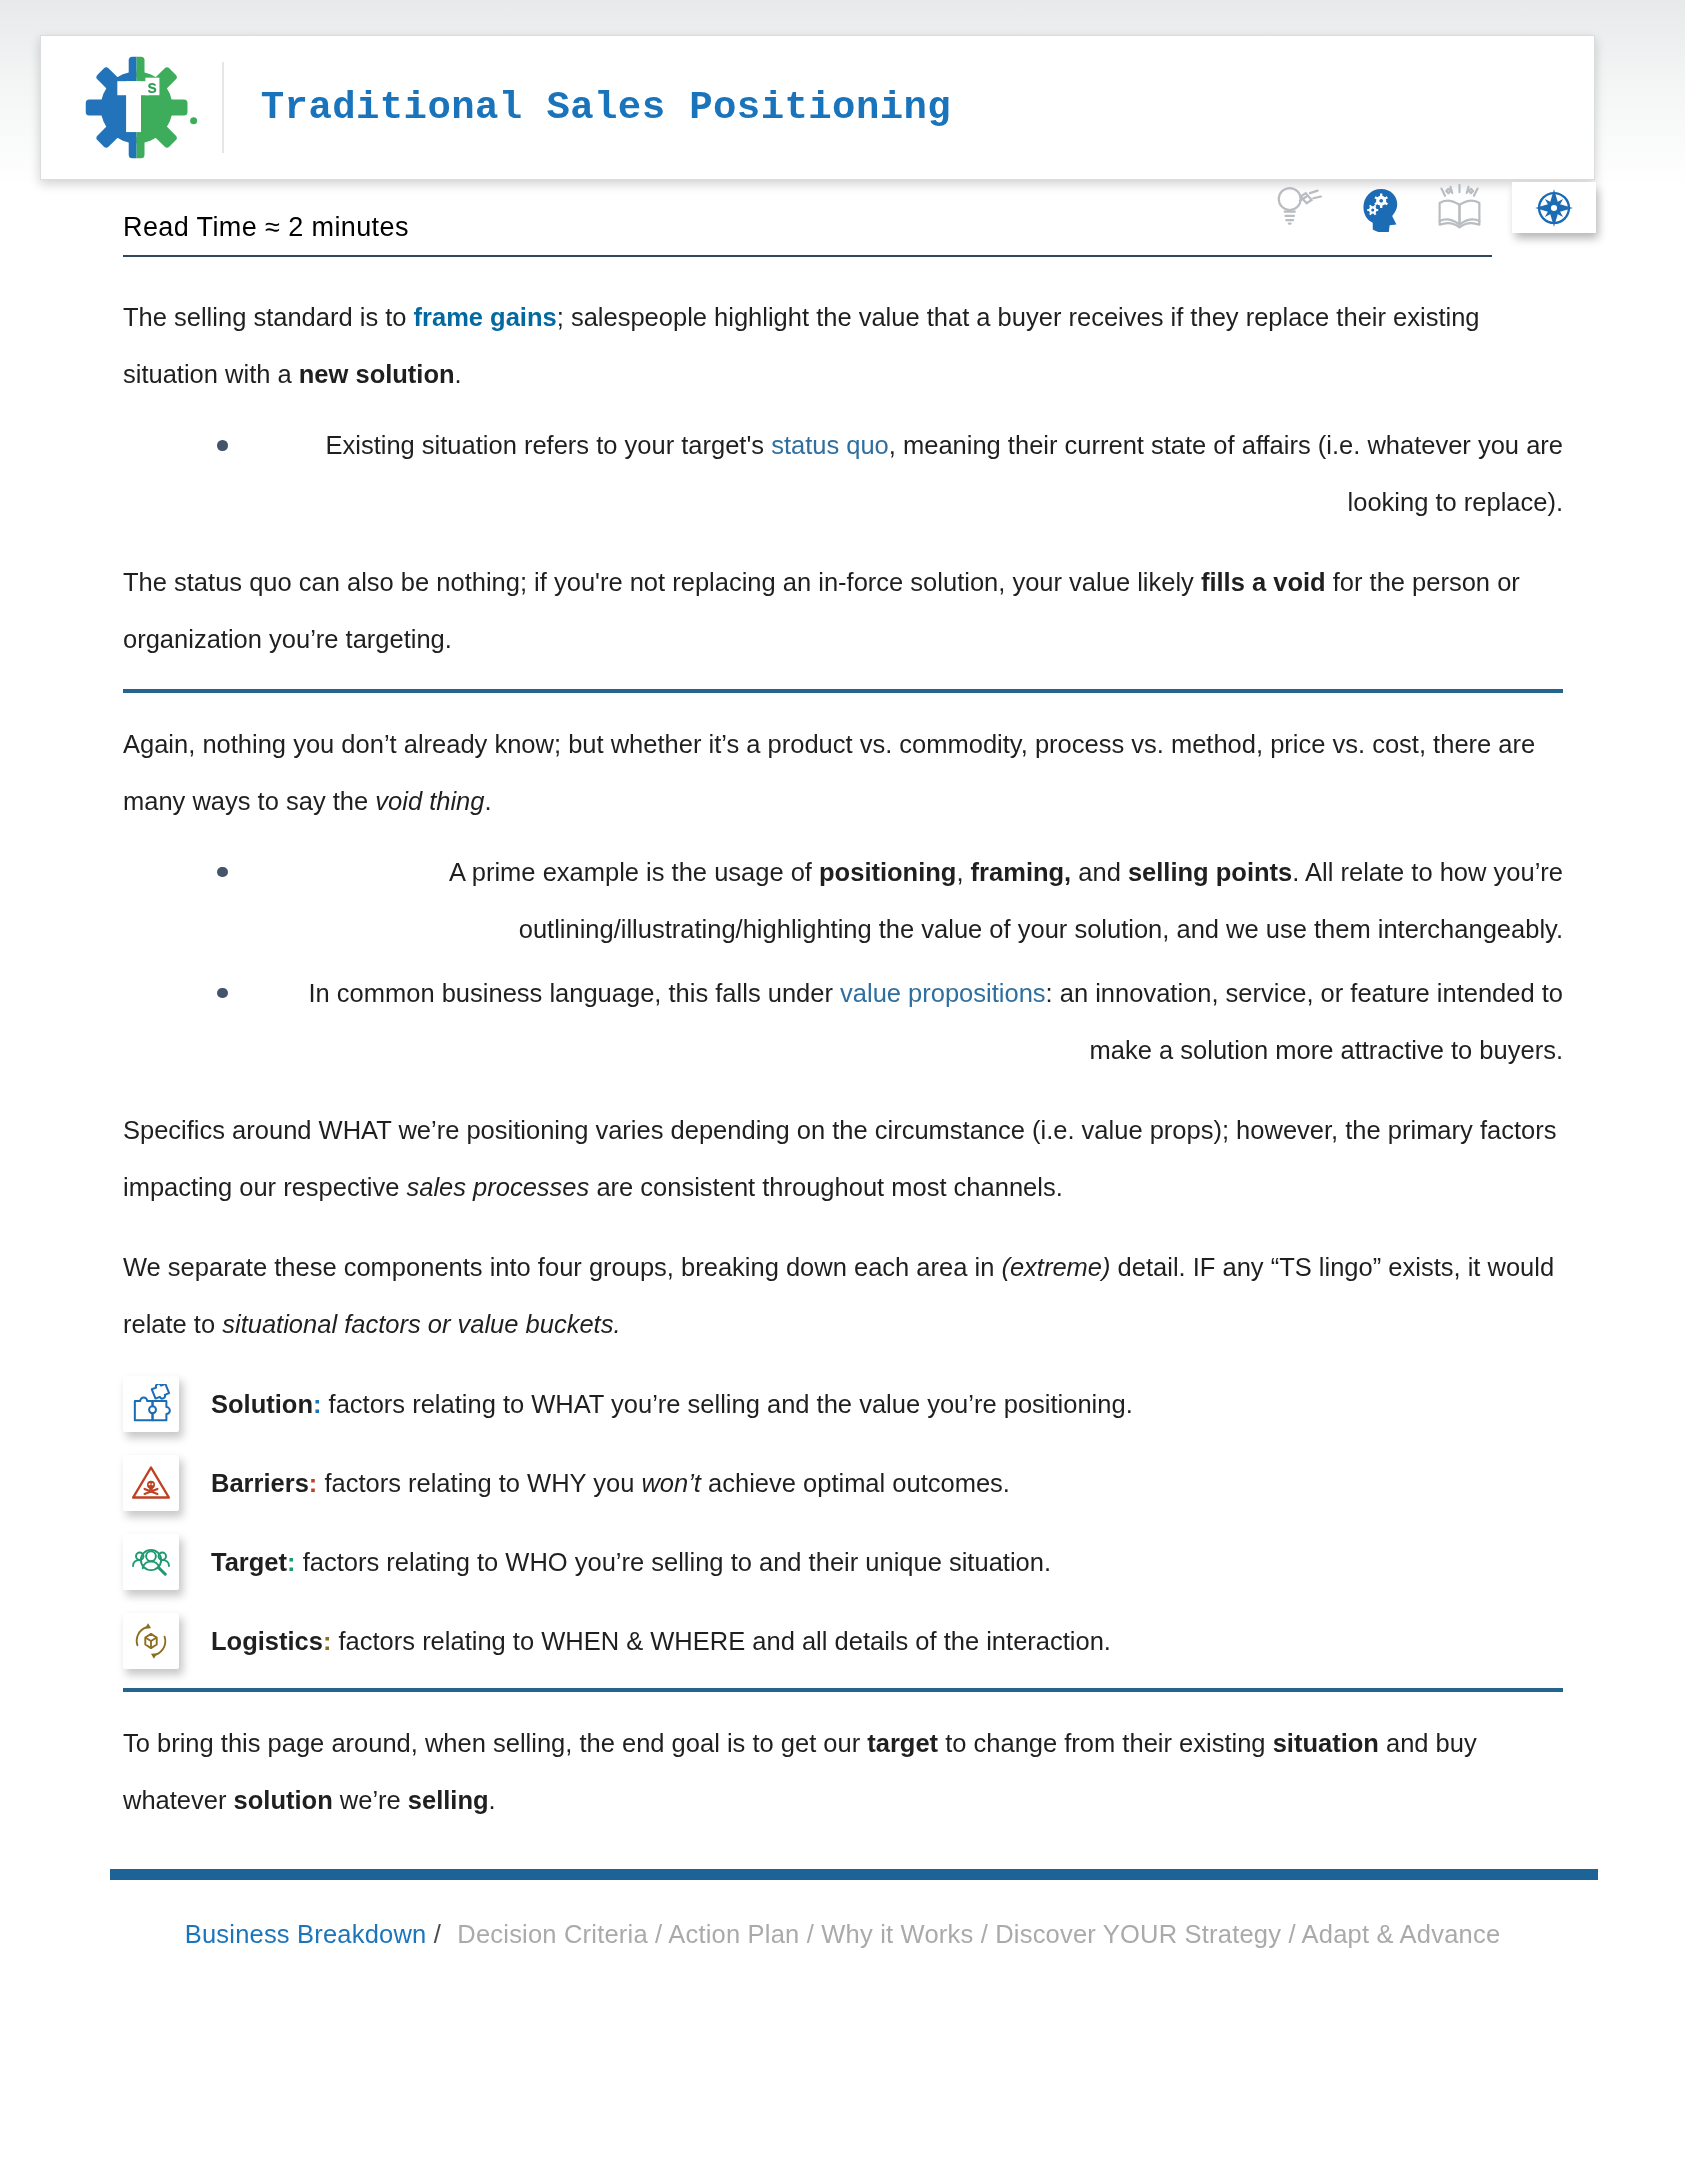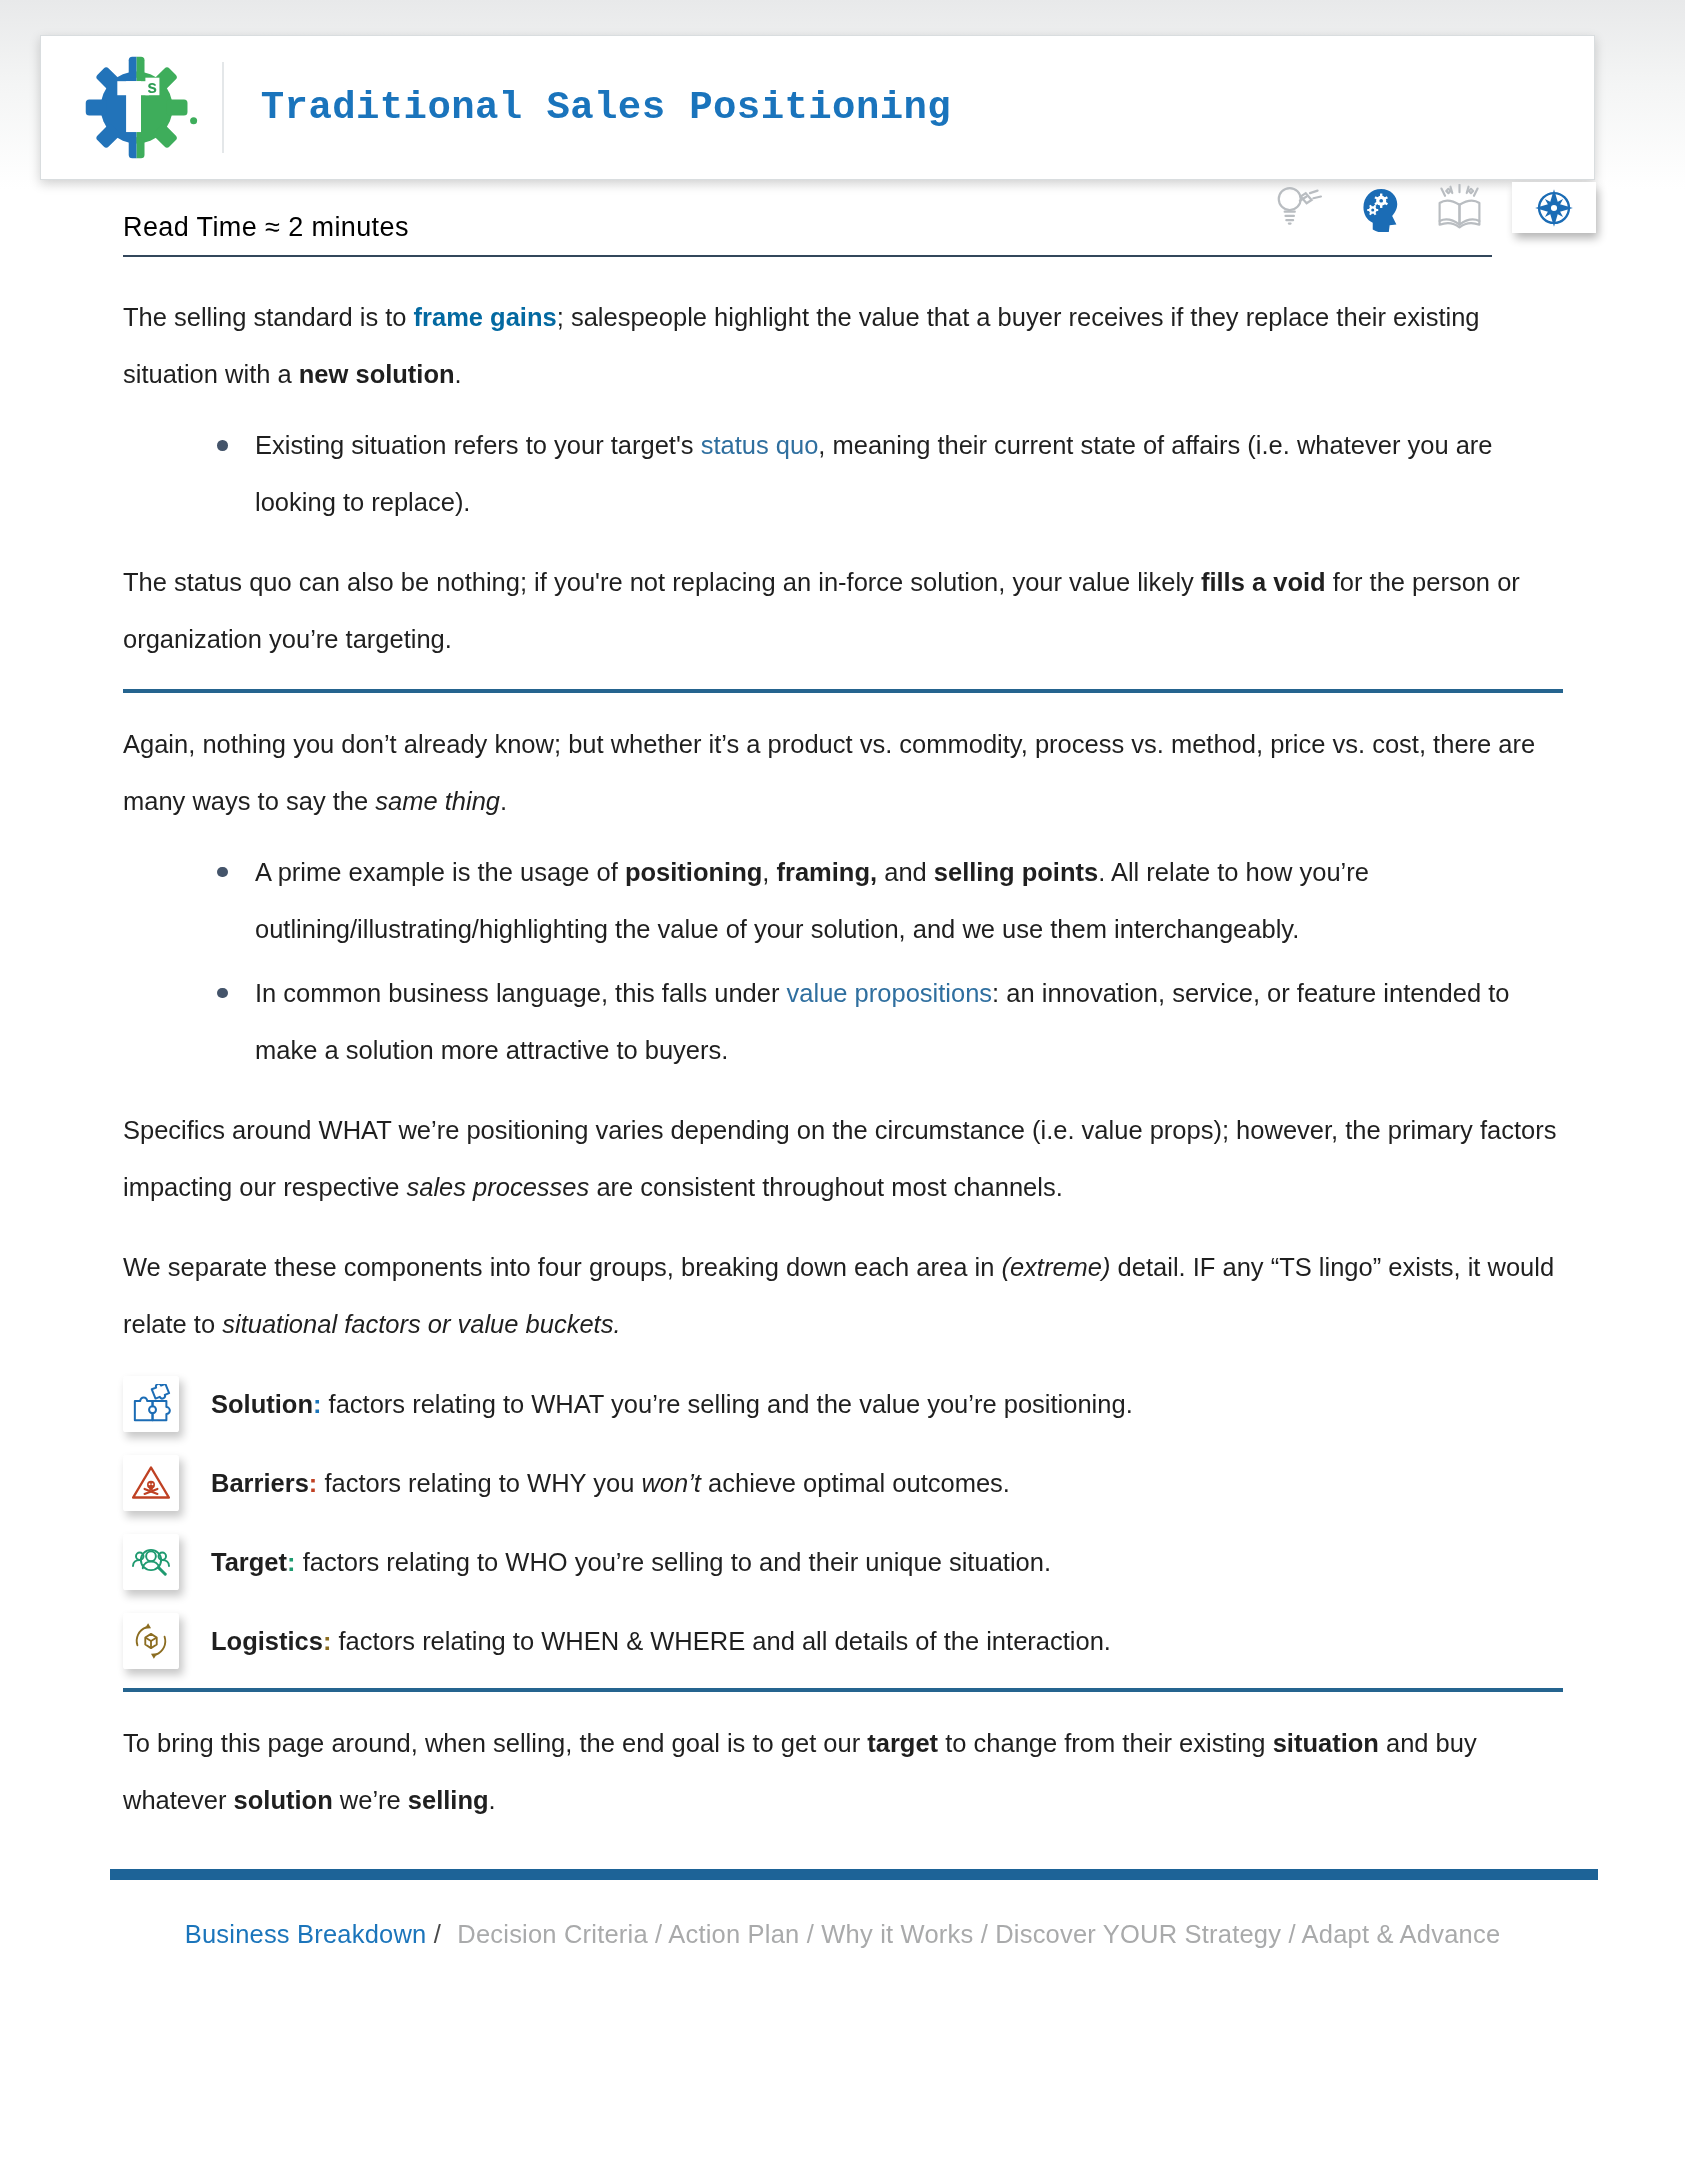--- a/index.html
+++ b/index.html
@@ -24,21 +24,21 @@
   .meta-icons{position:absolute;right:-104px;bottom:21px;display:flex;align-items:center;gap:26px;}
   .micon{display:inline-flex;width:54px;height:53px;align-items:center;justify-content:center;}
   .compass-tile{display:inline-flex;width:84px;height:51px;align-items:center;justify-content:center;
         background:#fff;box-shadow:2.6px 6.1px 8.8px rgba(0,0,0,.3);}
 
   
   .content{margin:0 123px;width:1440px;font-size:25.5px;line-height:57px;}
   .content p{margin:23px 0 0 0;}
   .content p.first{margin-top:32px;}
   .content ul{list-style:none;margin:14px 0 0 0;padding:0;}
-  .content li{position:relative;padding-left:132px;margin:0 0 7px 0;}
+  .content li{position:relative;padding-left:132px;margin:0 0 7px 0;text-align:right;}
   .content li::before{content:"";position:absolute;left:94px;top:23px;width:10.5px;height:10.5px;
         border-radius:50%;background:#44546a;}
   .divider{border:none;height:3.5px;background:#25648f;margin:21px 0 0 0;width:1440px;}
   .divider.dv2{margin-top:14px;}
 
   
   .s-r{}
   .s-b{font-weight:700;}
   .s-i{font-style:italic;}
   .s-g{color:#0369a1;font-weight:700;}
@@ -237,21 +237,21 @@
     <p class="first"><span class="s-r">The selling standard is to </span><span class="s-g">frame gains</span><span class="s-r">; salespeople highlight the value that a buyer receives if they replace their existing situation with a </span><span class="s-b">new solution</span><span class="s-r">.</span></p>
 
     <ul>
       <li><span><span class="s-r">Existing situation refers to your target's </span><span class="s-l">status quo</span><span class="s-r">, meaning their current state of affairs (i.e. whatever you are looking to replace).</span></span></li>
     </ul>
 
     <p><span class="s-r">The status quo can also be nothing; if you're not replacing an in-force solution, your value likely </span><span class="s-b">fills a void</span><span class="s-r"> for the person or organization you’re targeting.</span></p>
 
     <hr class="divider">
 
-    <p><span class="s-r">Again, nothing you don’t already know; but whether it’s a product vs. commodity, process vs. method, price vs. cost, there are many ways to say the </span><span class="s-i">same thing</span><span class="s-r">.</span></p>
+    <p><span class="s-r">Again, nothing you don’t already know; but whether it’s a product vs. commodity, process vs. method, price vs. cost, there are many ways to say the </span><span class="s-i">void thing</span><span class="s-r">.</span></p>
 
     <ul>
       <li><span><span class="s-r">A prime example is the usage of </span><span class="s-b">positioning</span><span class="s-r">, </span><span class="s-b">framing,</span><span class="s-r"> and </span><span class="s-b">selling points</span><span class="s-r">. All relate to how you’re outlining/illustrating/highlighting the value of your solution, and we use them interchangeably.</span></span></li>
       <li><span><span class="s-r">In common business language, this falls under </span><span class="s-l">value propositions</span><span class="s-r">: an innovation, service, or feature intended to make a solution more attractive to buyers.</span></span></li>
     </ul>
 
     <p><span class="s-r">Specifics around WHAT we’re positioning varies depending on the circumstance (i.e. value props); however, the primary factors impacting our respective </span><span class="s-i">sales processes</span><span class="s-r"> are consistent throughout most channels.</span></p>
     <p><span class="s-r">We separate these components into four groups, breaking down each area in </span><span class="s-i">(extreme)</span><span class="s-r"> detail. IF any “TS lingo” exists, it would relate to </span><span class="s-i">situational factors or value buckets.</span></p>
 
 

